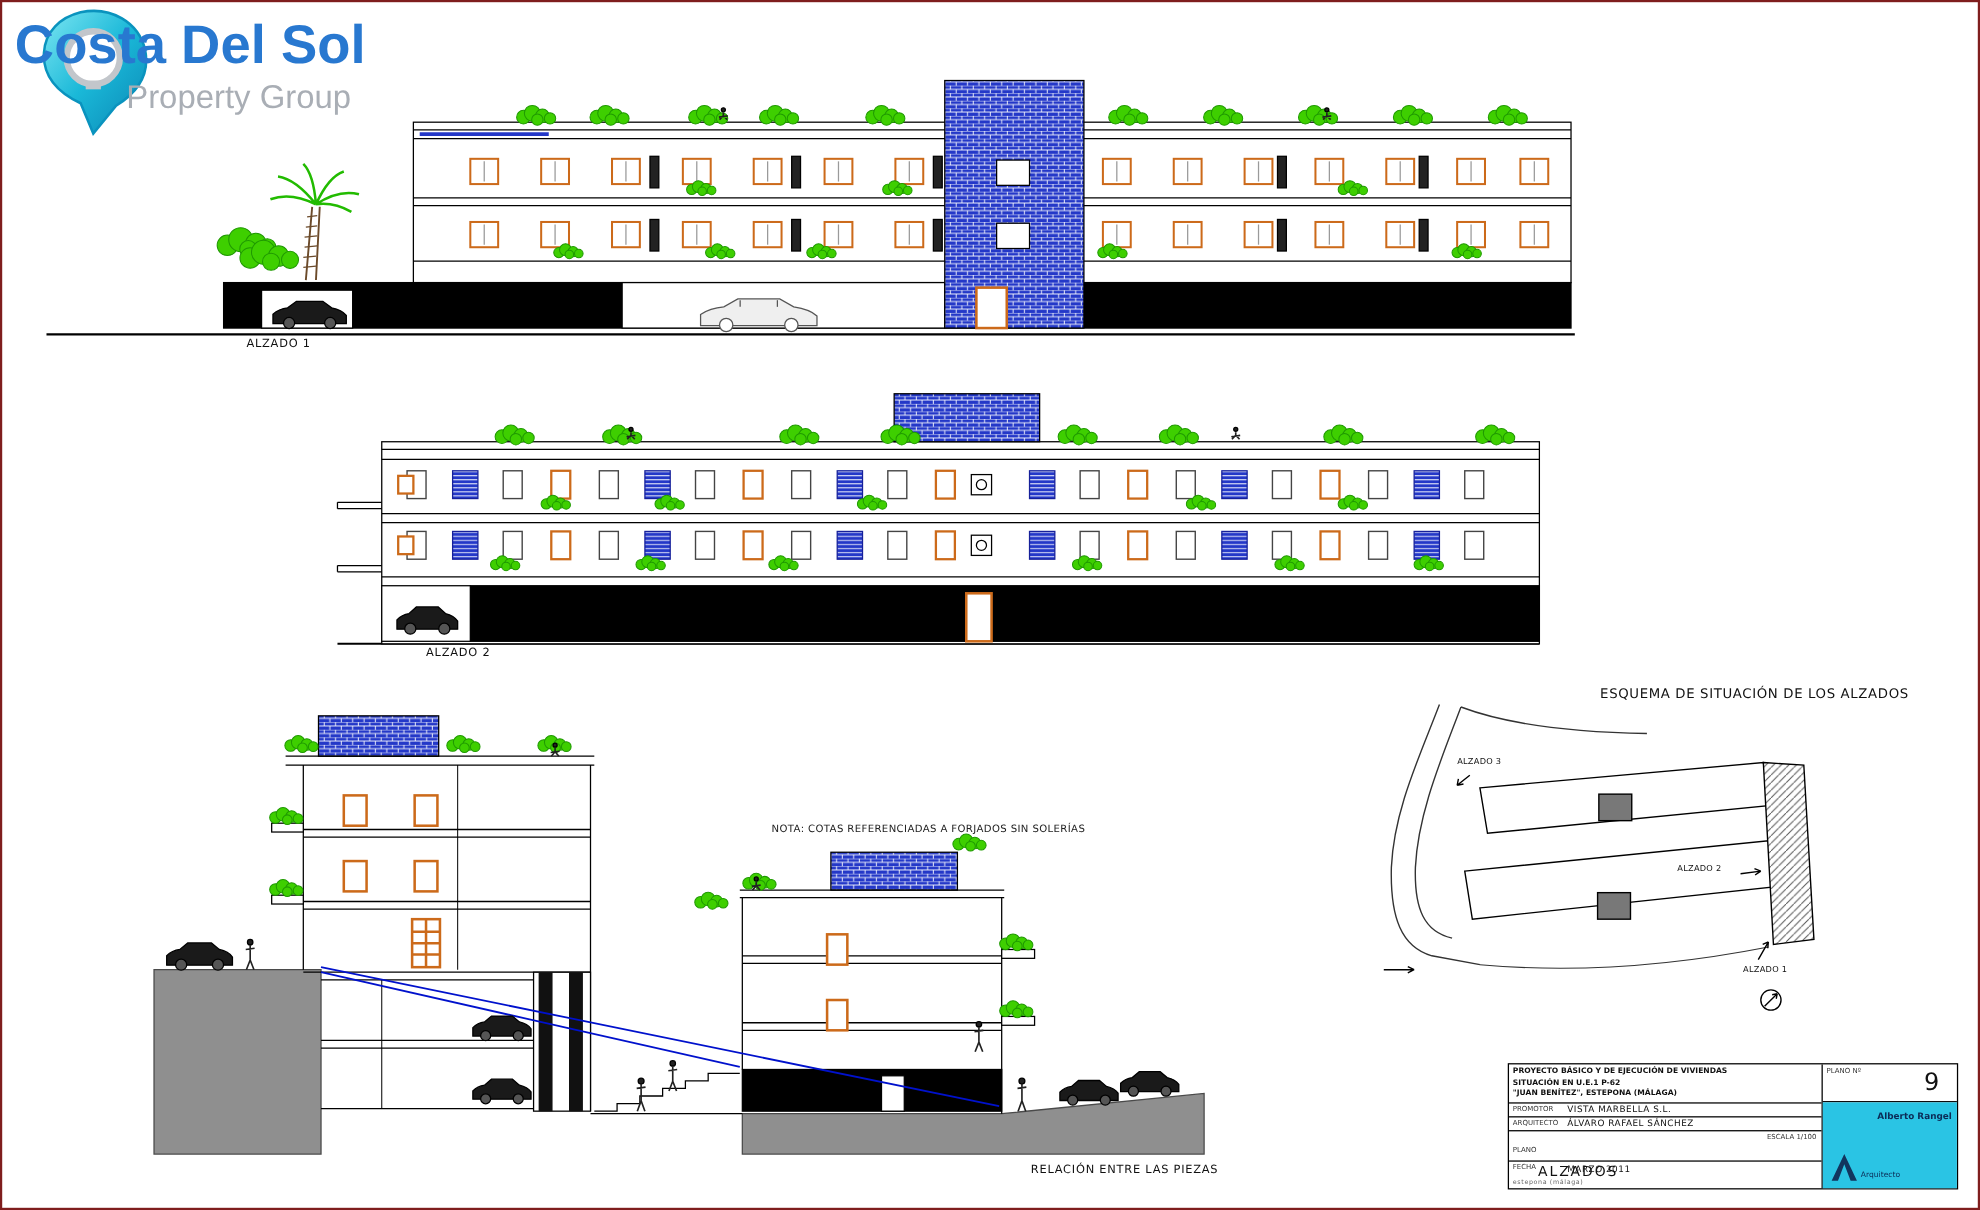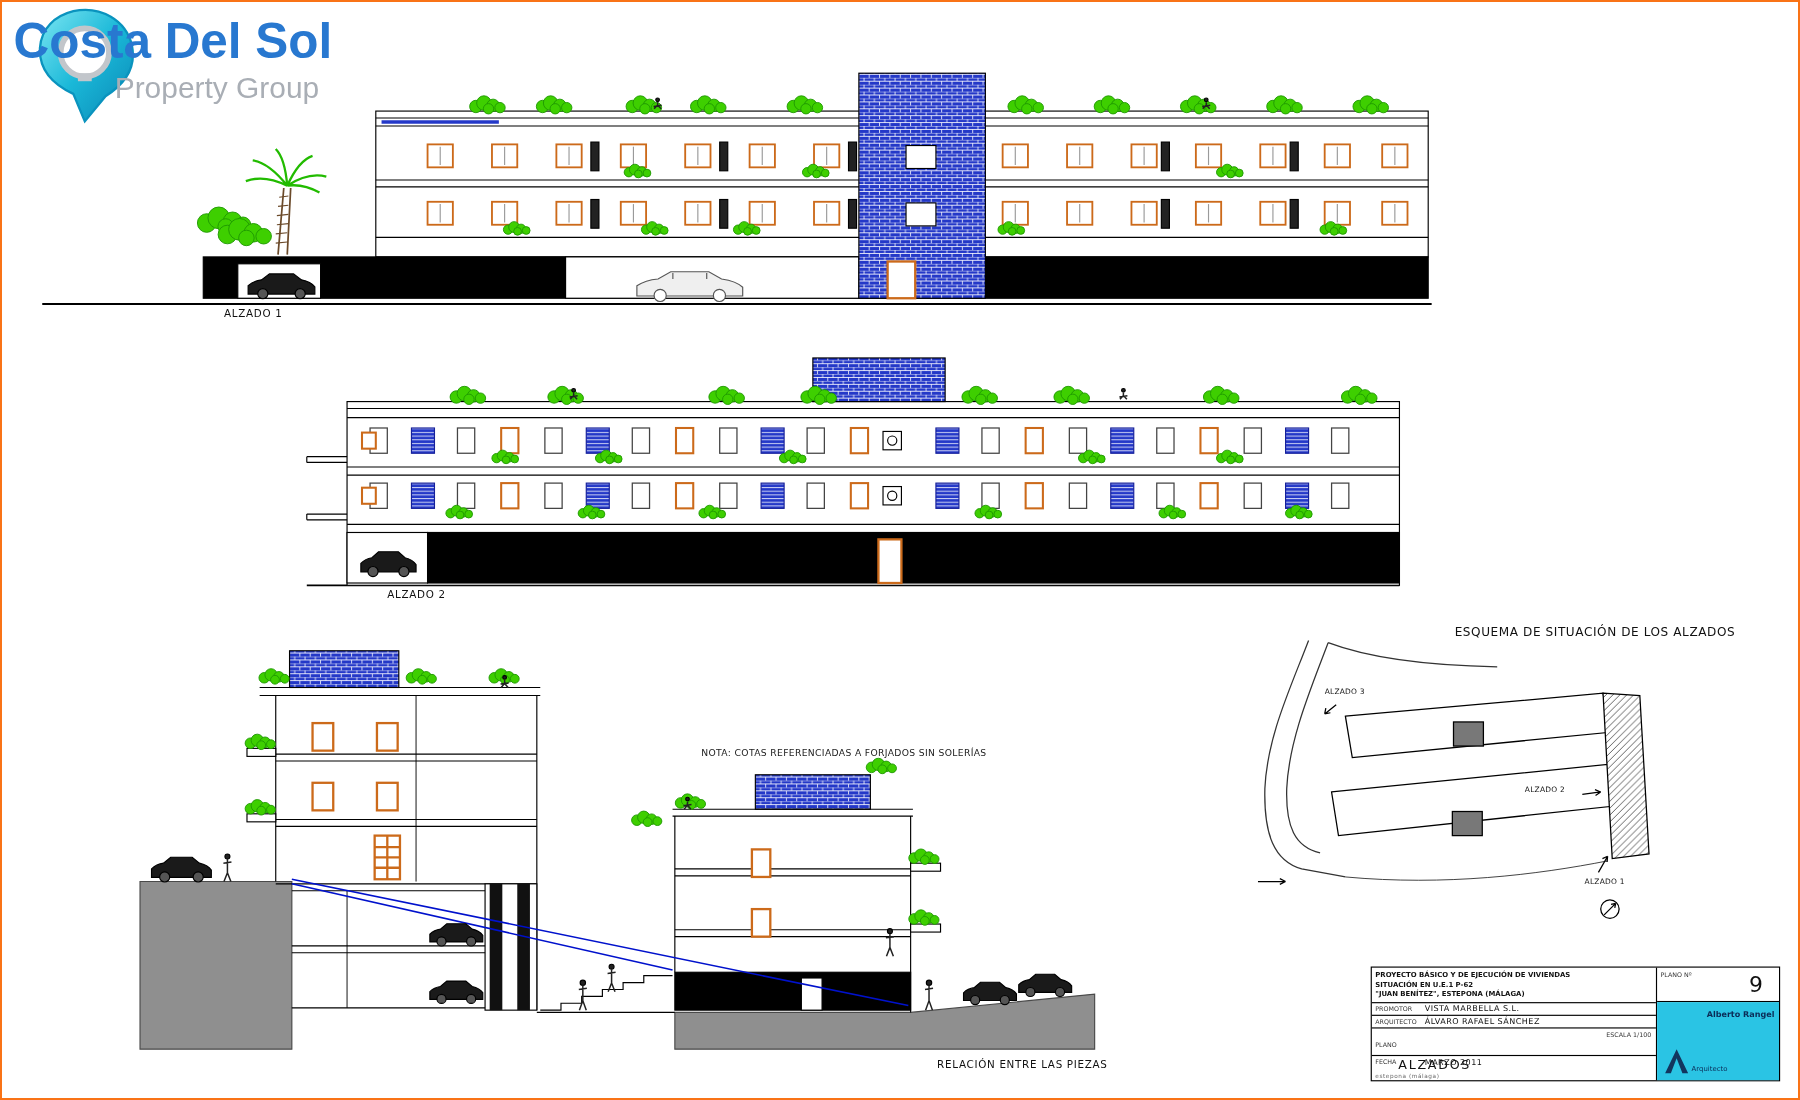--- a/index.html
+++ b/index.html
@@ -1,18 +1,18 @@
 <!DOCTYPE html>
 <html><head>
 <meta charset="utf-8">
 <style>
   *{box-sizing:border-box;margin:0;padding:0}
   html,body{width:1800px;height:1100px;background:#fff}
   body{position:relative;overflow:hidden;font-family:"Liberation Sans",sans-serif}
-  .page{position:absolute;inset:0;border:2px solid #f97316;background:#fff}
+  .page{position:absolute;inset:0;border:2px solid #7f1d1d;background:#fff}
   .scale-wrap{position:absolute;left:0;top:0;width:1565px;height:958px;
               transform:scale(1.15016,1.14823);transform-origin:0 0}
   .drawing{position:absolute;left:0;top:0}
 
   
   .logo{position:absolute;left:6px;top:2px;width:320px;height:115px}
   .logo-pin{position:absolute;left:14px;top:2px;z-index:1}
   .logo-title{position:absolute;left:4px;top:8px;z-index:2;font-size:43px;font-weight:bold;
               color:#2878d0;letter-spacing:0px;white-space:nowrap}
   .logo-sub{position:absolute;left:92px;top:58px;z-index:2;font-size:26px;color:#a9aeb5;white-space:nowrap}

